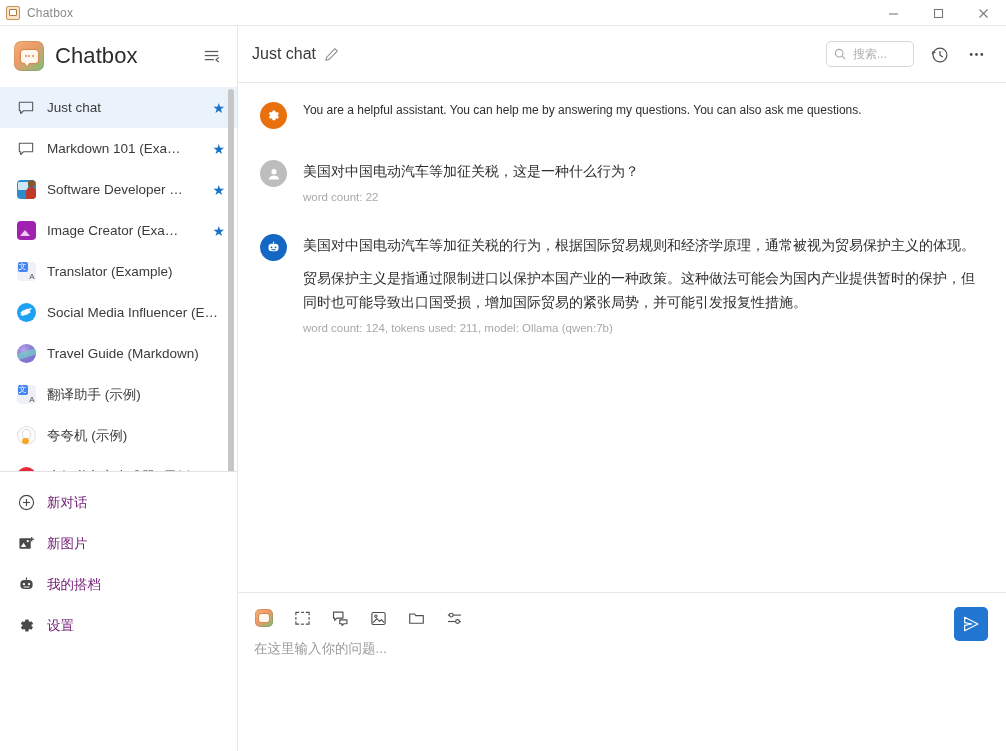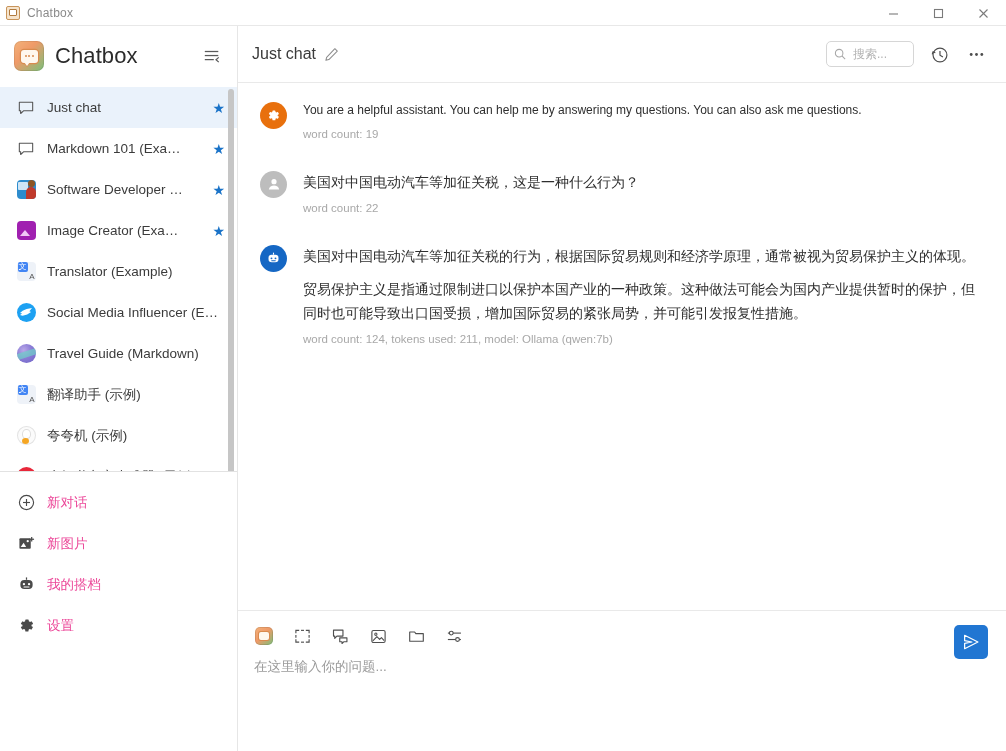--- a/index.html
+++ b/index.html
@@ -207,21 +207,21 @@
     align-items: center;
     padding: 0 16px;
     cursor: pointer;
   }
   .nav-icon {
     width: 20px; min-width:20px; height:20px;
     display:flex; align-items:center; justify-content:center;
     margin-right: 11px;
     color: #4a4a4a;
   }
-  .nav-label { font-size: 13.5px; color: #ec4899; }
+  .nav-label { font-size: 13.5px; color: #701a75; }
   .nav-item.muted .nav-icon { color: #9d9d9d; }
   .nav-item.muted .nav-label { color: #9d9d9d; }
 
   
   .main {
     flex: 1;
     display: flex;
     flex-direction: column;
     background: #ffffff;
     min-width: 0;
@@ -294,21 +294,21 @@
   .msg-meta {
     font-size: 11.5px;
     color: #a8a8a8;
   }
 
   
   .composer {
     border-top: 1px solid #e9e9e9;
     padding: 12px 16px 10px 16px;
     position: relative;
-    height: 141px;
+    height: 159px;
     display: flex;
     flex-direction: column;
   }
   .composer-tools {
     display: flex;
     align-items: center;
     gap: 18px;
     height: 26px;
     margin-bottom: 8px;
   }
@@ -584,21 +584,20 @@
 
       <div class="msg">
         <div class="msg-avatar av-system">
           <svg width="15" height="15" viewBox="0 0 18 18">
             <path fill="#fff" d="M9 5.9a3.1 3.1 0 100 6.2 3.1 3.1 0 000-6.2zm0 4.6a1.5 1.5 0 110-3 1.5 1.5 0 010 3z"></path>
             <path fill="#fff" d="M15.2 10.2l-1.2-.65a5.2 5.2 0 000-1.3l1.2-.65a.55.55 0 00.23-.74l-1-1.75a.55.55 0 00-.72-.23l-1.2.6a5.2 5.2 0 00-1.1-.64l-.14-1.33a.55.55 0 00-.55-.5H8.28a.55.55 0 00-.55.5l-.14 1.33a5.2 5.2 0 00-1.1.64l-1.2-.6a.55.55 0 00-.72.23l-1 1.75a.55.55 0 00.23.74l1.2.65a5.2 5.2 0 000 1.3l-1.2.65a.55.55 0 00-.23.74l1 1.75a.55.55 0 00.72.23l1.2-.6c.34.26.71.48 1.1.64l.14 1.33a.55.55 0 00.55.5h2.44a.55.55 0 00.55-.5l.14-1.33c.39-.16.76-.38 1.1-.64l1.2.6a.55.55 0 00.72-.23l1-1.75a.55.55 0 00-.23-.74z"></path>
           </svg>
         </div>
         <div class="msg-body">
           <p class="msg-text">You are a helpful assistant. You can help me by answering my questions. You can also ask me questions.</p>
-          <div class="msg-meta">word count: 19</div>
         </div>
       </div>
 
       <div class="msg">
         <div class="msg-avatar av-user">
           <svg width="16" height="16" viewBox="0 0 18 18">
               <circle cx="9" cy="6.4" r="2.9" fill="#fff"></circle>
               <path d="M3.2 15.2c.4-3.1 2.9-4.6 5.8-4.6s5.4 1.5 5.8 4.6z" fill="#fff"></path>
             </svg>
         </div>

